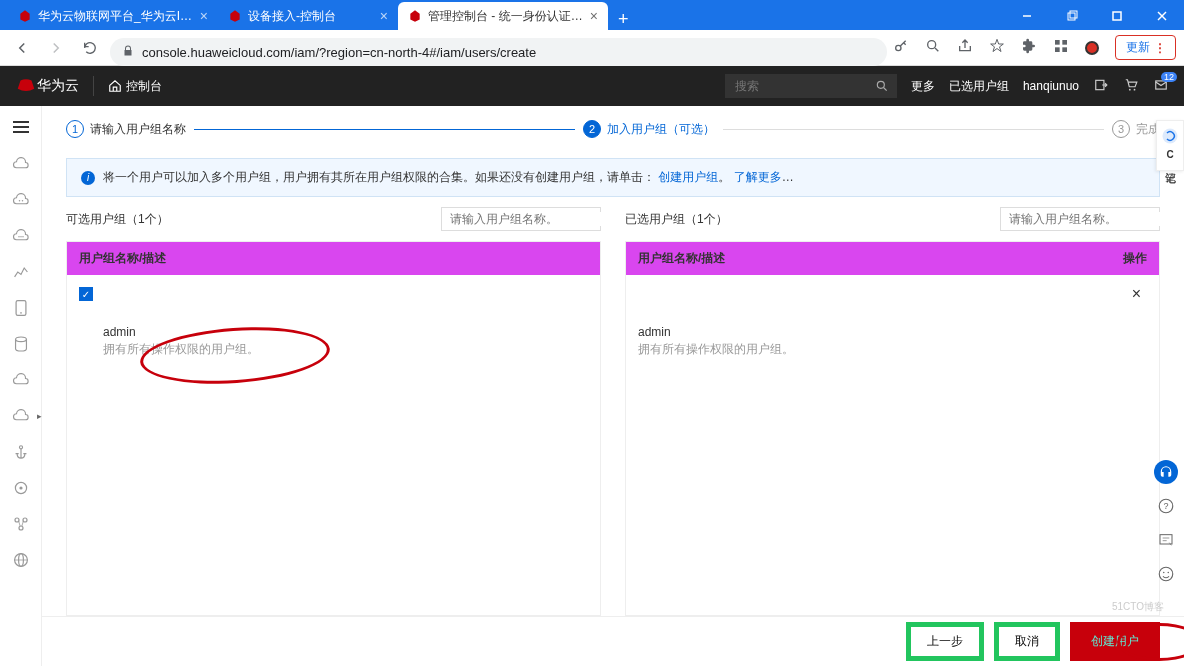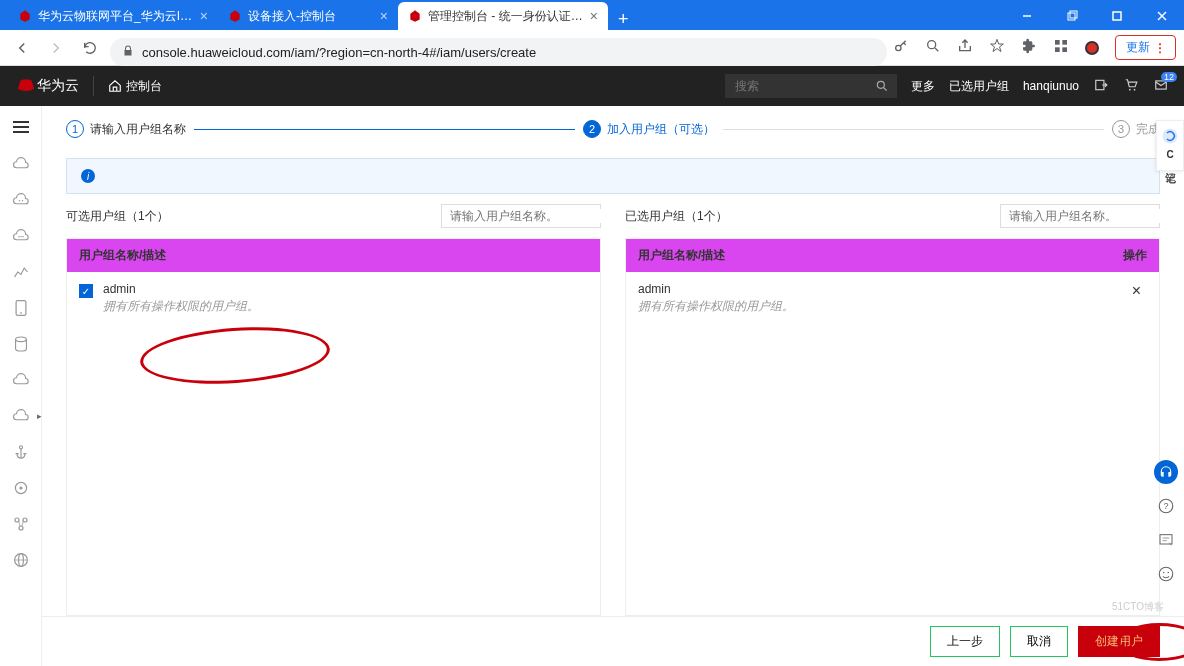--- a/index.html
+++ b/index.html
@@ -70,32 +70,32 @@
     .two-col { display: flex; gap: 24px; padding: 0 24px; flex: 1; min-height: 0;}
     .col { flex: 1; display: flex; flex-direction: column; }
     .col-header { display: flex; align-items: center; justify-content: space-between; margin-bottom: 10px; font-size: 12px; color: #333;}
     .search-box { display: flex; align-items: center; border: 1px solid #ddd; padding: 4px 8px; width: 160px;}
     .search-box input { border: none; outline: none; font-size: 12px; flex: 1; }
     .table-wrap { border: 1px solid #eee; flex: 1; }
     .thead { background: #d946ef; padding: 8px 12px; font-size: 12px; color: #333; font-weight: bold; display: flex;}
     .thead .th-main { flex: 1; }
     .trow { padding: 10px 12px; font-size: 12px; display: flex; align-items: flex-start; gap: 10px; }
     .checkbox { width: 14px; height: 14px; background: #0366d6; display: inline-flex; align-items: center; justify-content: center; color: #fff; font-size: 10px; flex-shrink: 0; margin-top: 2px;}
-    .trow-content { flex: 1; }
+    .trow-content { flex: 1; margin-top: 40px; }
     .trow-name { color: #333; }
-    .trow-desc { color: #999; margin-top: 2px; font-style: italic; }
+    .trow-desc { color: #999; margin-top: 2px; }
     .trow-action { color: #333; cursor: pointer; padding: 0 6px; font-size: 16px;}
     .red-circle { position: absolute; border: 3px solid #c7000b; border-radius: 50%; pointer-events: none; }
     .circle1 { width: 190px; height: 55px; left: 98px; top: 222px; transform: rotate(-4deg);}
     .circle2 { width: 85px; height: 38px; left: 1075px; bottom: 5px; }
     
     
     .footer { height: 50px; border-top: 1px solid #eee; display: flex; align-items: center; justify-content: flex-end; padding: 0 24px; gap: 10px; background: #fff;}
-    .btn { padding: 6px 16px; font-size: 12px; border: 1px solid #22c55e; background: #fff; cursor: pointer; }
-    .btn.primary { background: #c7000b; color: #fdba74; border-color: #c7000b; }
+    .btn { padding: 6px 16px; font-size: 12px; border: 5px solid #22c55e; background: #fff; cursor: pointer; }
+    .btn.primary { background: #c7000b; color: #5eead4; border-color: #c7000b; }
     
     
     .right-float { position: absolute; right: 0; top: 120px; width: 28px; background: #fff; border: 1px solid #eee; display: flex; flex-direction: column; align-items: center; padding: 6px 0; gap: 4px; font-size: 10px; box-shadow: -1px 1px 3px rgba(0,0,0,0.08);}
     .right-float-bottom { position: absolute; right: 6px; bottom: 80px; display: flex; flex-direction: column; gap: 10px; align-items: center;}
     .float-icon { width: 24px; height: 24px; display: flex; align-items: center; justify-content: center; color: #666; cursor: pointer;}
     .float-icon.blue { background: #0366d6; color: #fff; border-radius: 50%; }
     .watermark { position: absolute; right: 20px; bottom: 52px; font-size: 10px; color: #ccc; }
     .red-dot { width: 14px; height: 14px; background: #d93025; border-radius: 50%; border: 2px solid #333; }
   </style>
 </head>
@@ -341,20 +341,25 @@
         </div>
       <div class="step-line"></div>
       <div class="step pending">
           <span class="step-num">3</span>
           <span class="step-label">完成</span>
         </div>
     </div>
 
     <div class="info-banner">
       <span class="info-icon">i</span>
+      <span>
+        <span>将一个用户可以加入多个用户组，用户拥有其所在用户组权限的合集。如果还没有创建用户组，请单击：</span>
+        <span class="info-link">创建用户组</span><span>。</span>
+        <span class="info-link">了解更多</span><span>…</span>
+      </span>
     </div>
 
     <div class="two-col">
       <div class="col">
         <div class="col-header">
           <span>可选用户组（1个）</span>
           <div class="search-box">
             <input placeholder="请输入用户组名称。" style="">
             <svg width="14" height="14" viewBox="0 0 24 24">
                 <circle cx="10" cy="10" r="6" fill="none" stroke="#666" stroke-width="2"></circle>

